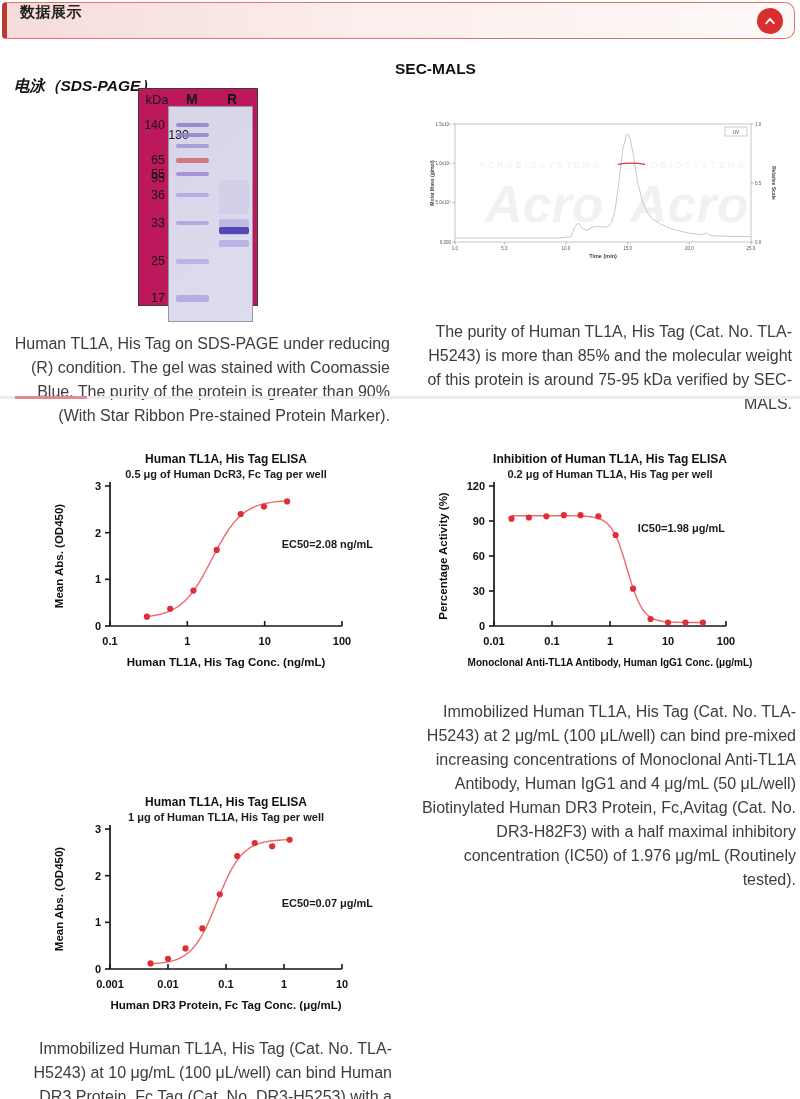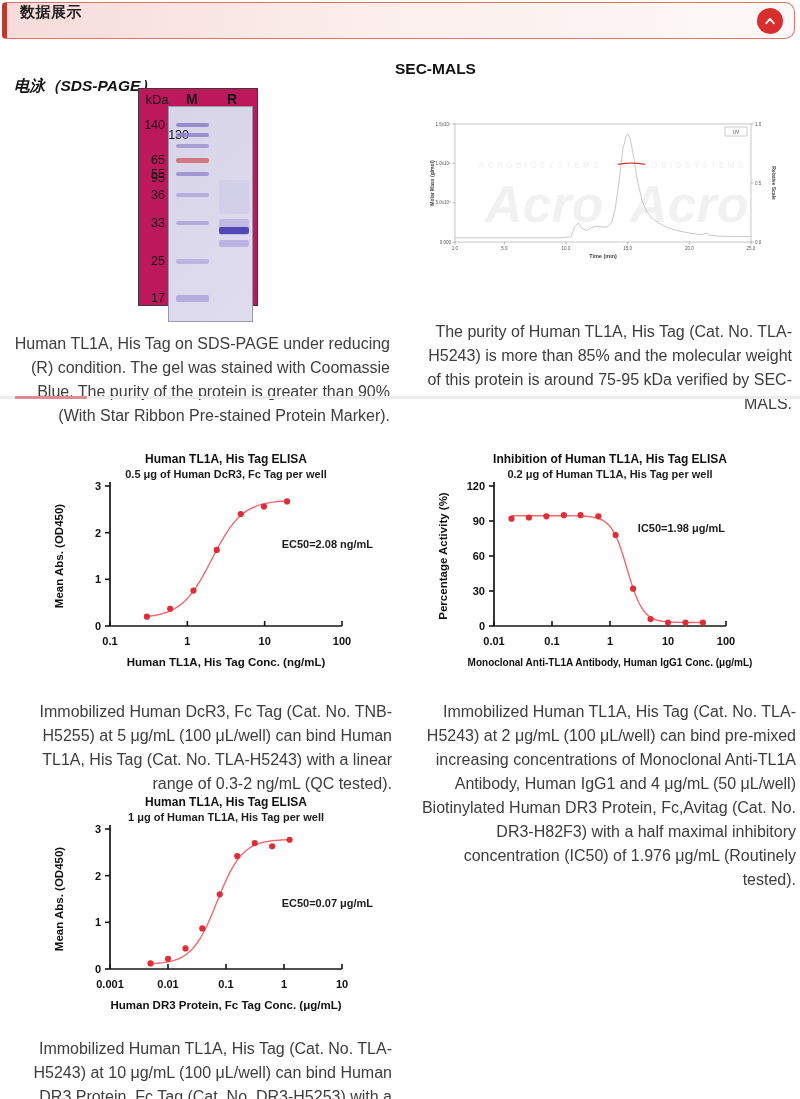--- a/index.html
+++ b/index.html
@@ -237,17 +237,16 @@
         <circle cx="137.4597397485109" cy="155.46666666666664" r="3.1" fill="#e02e39"></circle>
         <circle cx="154.28174720753697" cy="135.39999999999998" r="3.1" fill="#e02e39"></circle>
         <circle cx="171.74148695604788" cy="101.33333333333333" r="3.1" fill="#e02e39"></circle>
         <circle cx="189.2012267045588" cy="63.06666666666667" r="3.1" fill="#e02e39"></circle>
         <circle cx="206.741571577694" cy="50" r="3.1" fill="#e02e39"></circle>
         <circle cx="224.16104100595635" cy="53.26666666666668" r="3.1" fill="#e02e39"></circle>
         <circle cx="241.62078075446726" cy="46.733333333333334" r="3.1" fill="#e02e39"></circle>
         <text x="233.68" y="114.4" text-anchor="start" font-size="11" font-weight="bold" fill="#1c1c1c">EC50=0.07 μg/mL</text>
       </svg></div>
 
-  <div class="caption" style="left:14px;top:700px;width:378px;">Immobilized Human DcR3, Fc Tag (Cat. No. TNB-H5255) at 5 μg/mL (100 μL/well) can bind Human TL1A, His Tag (Cat. No. TLA-H5243) with a linear range of 0.3-2 ng/mL (QC tested).</div>
   <div class="caption" style="left:414px;top:700px;width:382px;">Immobilized Human TL1A, His Tag (Cat. No. TLA-H5243) at 2 μg/mL (100 μL/well) can bind pre-mixed increasing concentrations of Monoclonal Anti-TL1A Antibody, Human IgG1 and 4 μg/mL (50 μL/well) Biotinylated Human DR3 Protein, Fc,Avitag (Cat. No. DR3-H82F3) with a half maximal inhibitory concentration (IC50) of 1.976 μg/mL (Routinely tested).</div>
   <div class="caption" style="left:14px;top:1037px;width:378px;">Immobilized Human TL1A, His Tag (Cat. No. TLA-H5243) at 10 μg/mL (100 μL/well) can bind Human DR3 Protein, Fc Tag (Cat. No. DR3-H5253) with a linear range of 0.005-0.156 μg/mL (Routinely tested).</div>
 
 </div>
 
 </body></html>

